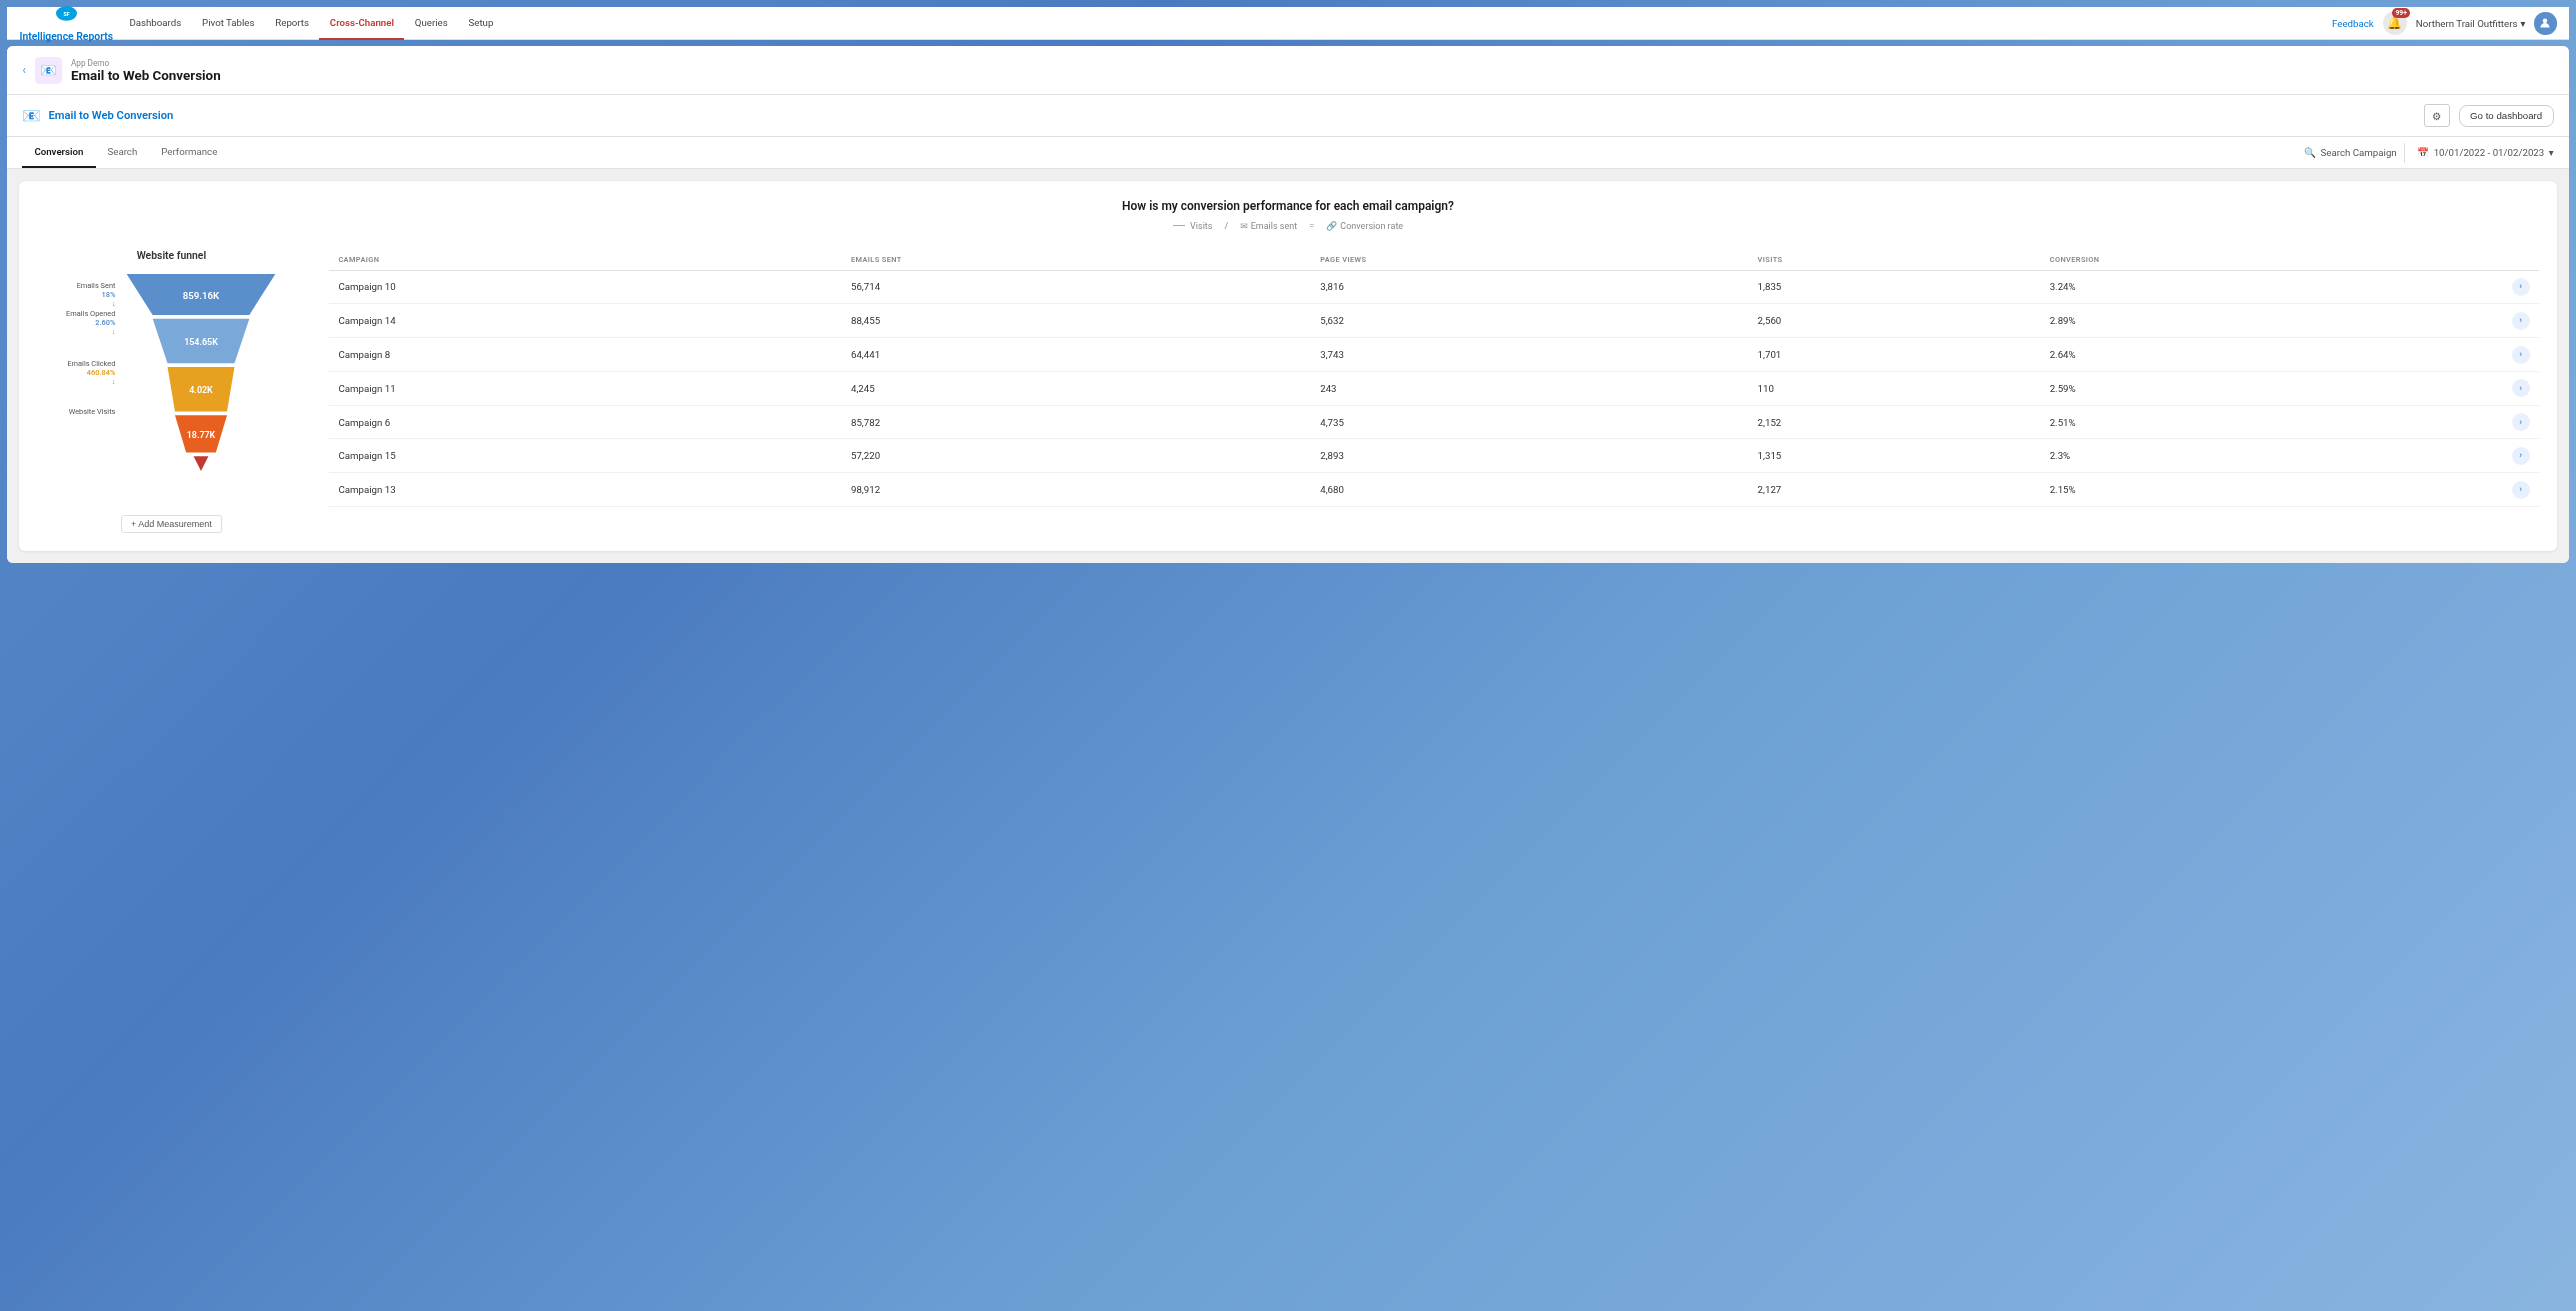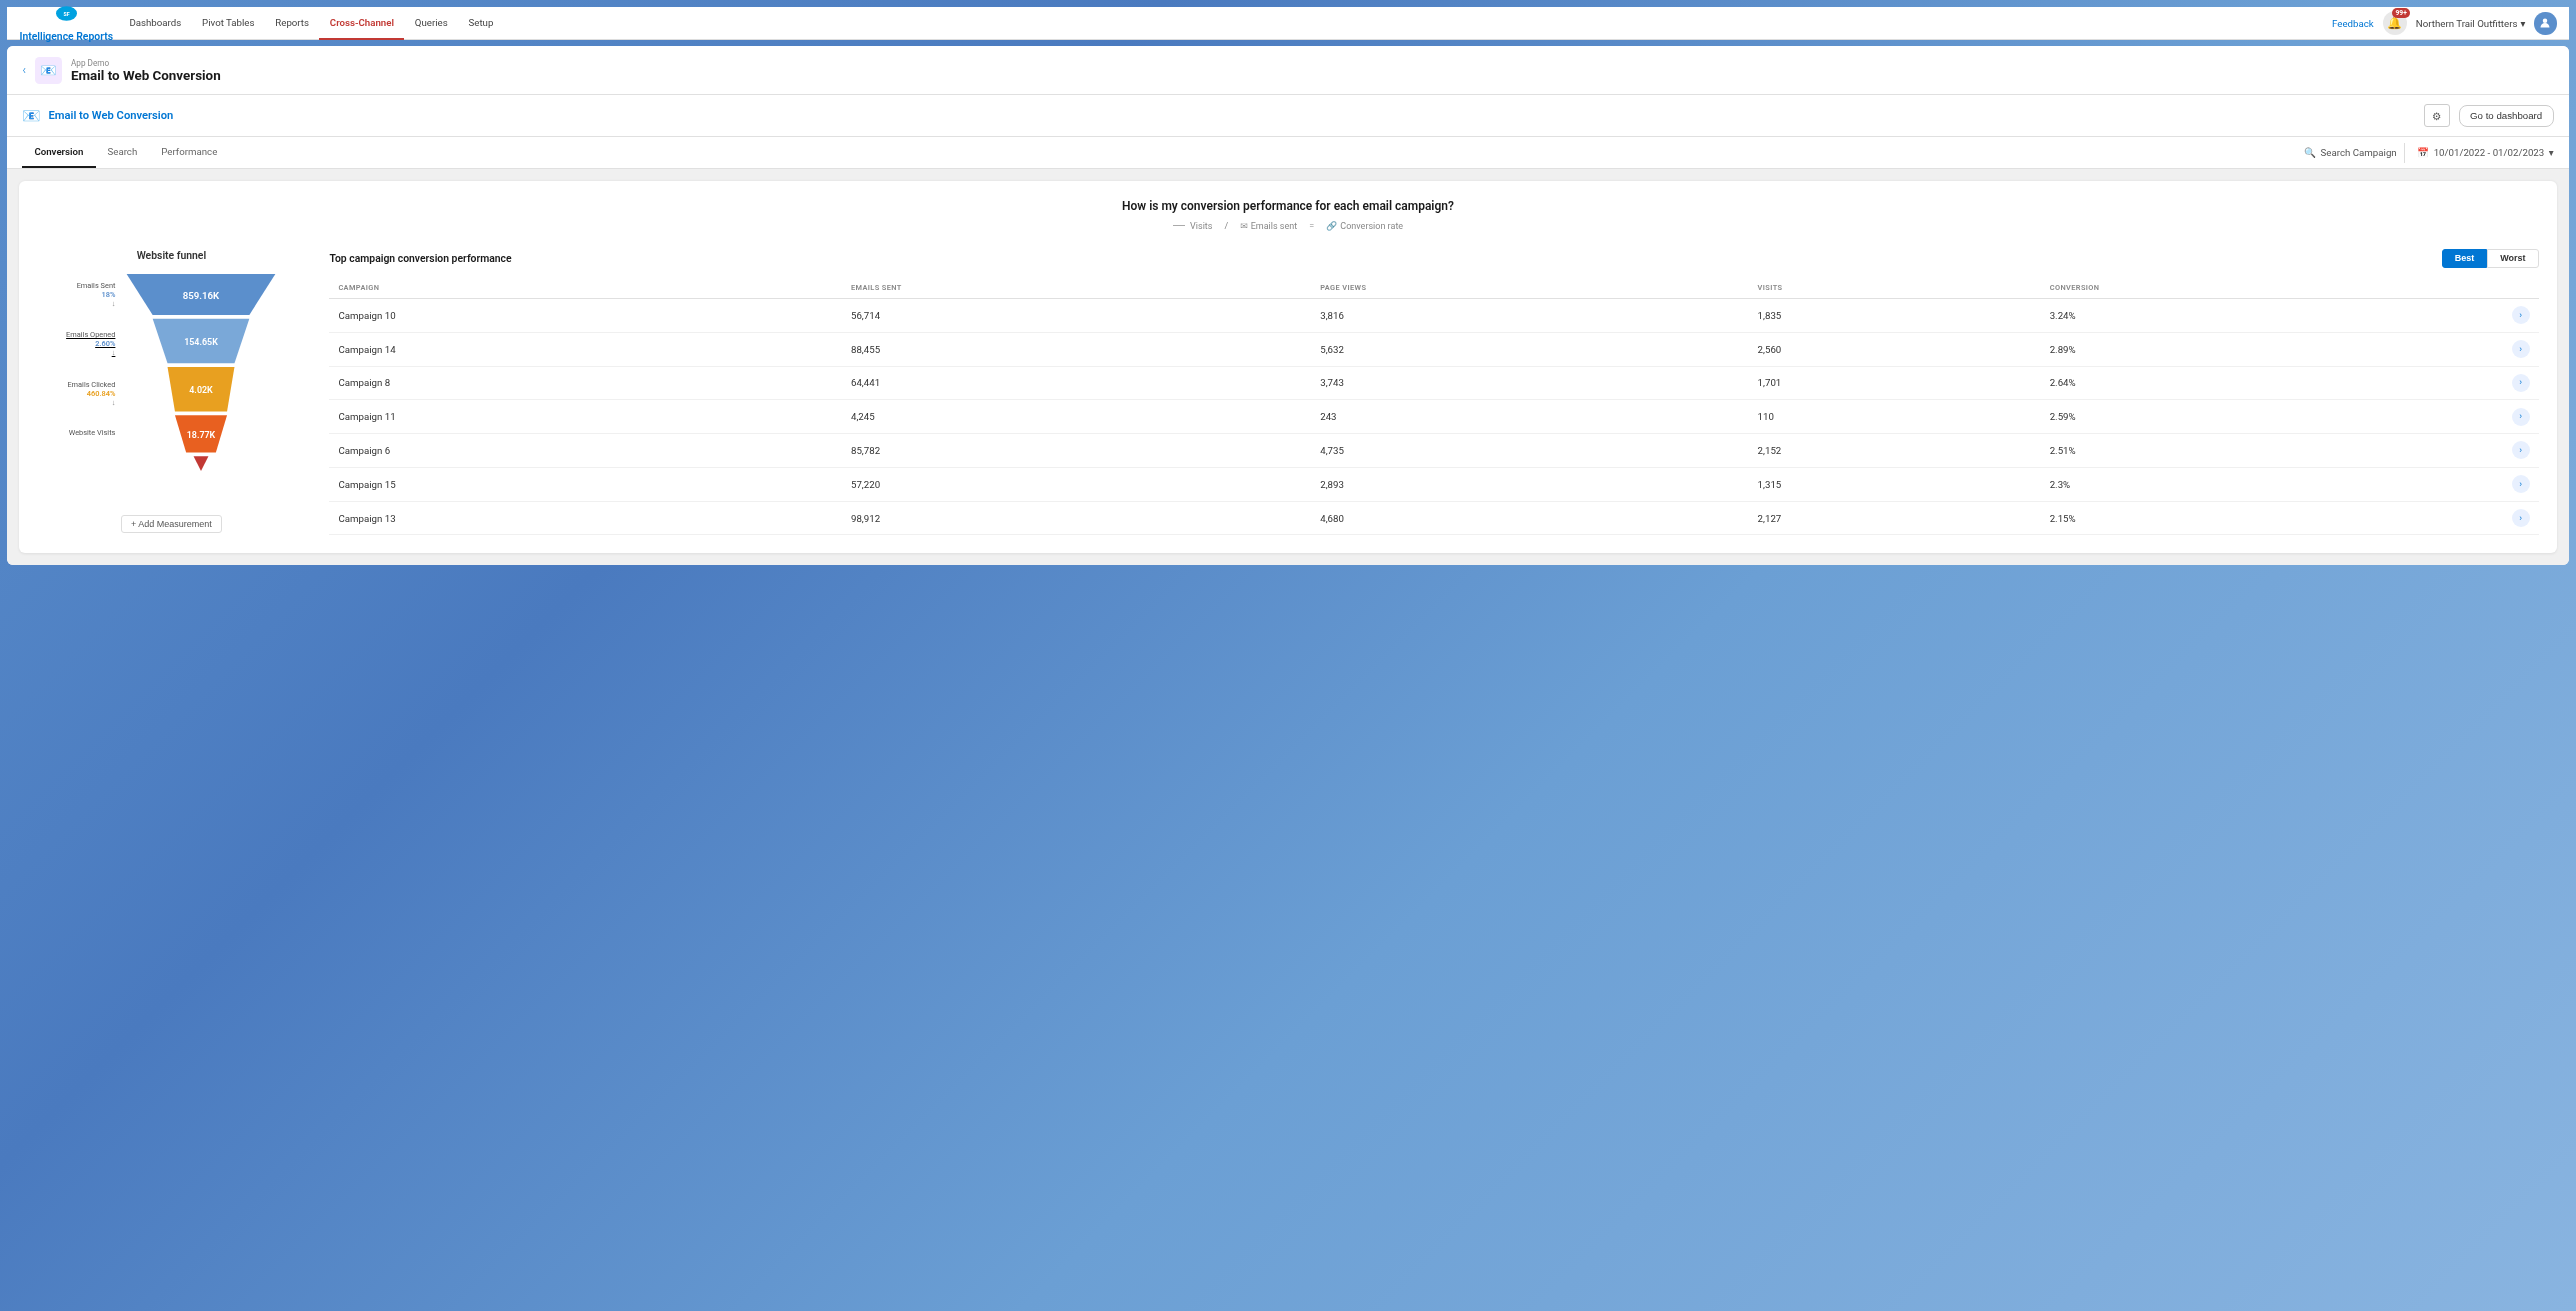--- a/index.html
+++ b/index.html
@@ -507,21 +507,21 @@
           <div class="funnel-title">Website funnel</div>
 
           <div style="position:relative; width:238px; margin:0 auto;">
 
             <div style="position:absolute; left:0; top:7.4px; width:63px; display:flex; flex-direction:column; gap:0;">
               <div style="margin-bottom:1.5px;">
                 <div style="font-size:7.4px;color:#555;text-align:right;">Emails Sent</div>
                 <div style="font-size:7.4px;color:#5b8fcc;text-align:right;font-weight:600;">18%</div>
                 <div style="font-size:7.4px;color:#888;text-align:right;">↓</div>
               </div>
-              <div style="margin-top:21px;text-decoration:underline;">
+              <div style="">
                 <div style="font-size:7.4px;color:#555;text-align:right;">Emails Opened</div>
                 <div style="font-size:7.4px;color:#5b8fcc;text-align:right;font-weight:600;">2.60%</div>
                 <div style="font-size:7.4px;color:#888;text-align:right;">↓</div>
               </div>
               <div style="margin-top:22.3px;">
                 <div style="font-size:7.4px;color:#555;text-align:right;">Emails Clicked</div>
                 <div style="font-size:7.4px;color:#e8a020;text-align:right;font-weight:600;">460.84%</div>
                 <div style="font-size:7.4px;color:#888;text-align:right;">↓</div>
               </div>
               <div style="margin-top:21px;">
@@ -546,27 +546,20 @@
               <polygon points="100,245 120,245 110,265" fill="#c23934"></polygon>
             </svg>
 
             <div style="text-align:center; margin-top:3px;">
               <button class="add-measurement" style="margin:0 auto;">+ Add Measurement</button>
             </div>
           </div>
         </div>
 
         <div class="table-col">
-          <div class="table-header-row">
-            <span class="table-title">Top campaign conversion performance</span>
-            <div class="best-worst-toggle">
-              <button class="toggle-btn active">Best</button>
-              <button class="toggle-btn">Worst</button>
-            </div>
-          </div>
 
           <table class="data-table">
             <thead>
               <tr>
                 <th>Campaign</th>
                 <th>Emails Sent</th>
                 <th>Page Views</th>
                 <th>Visits</th>
                 <th>Conversion</th>
                 <th></th>

